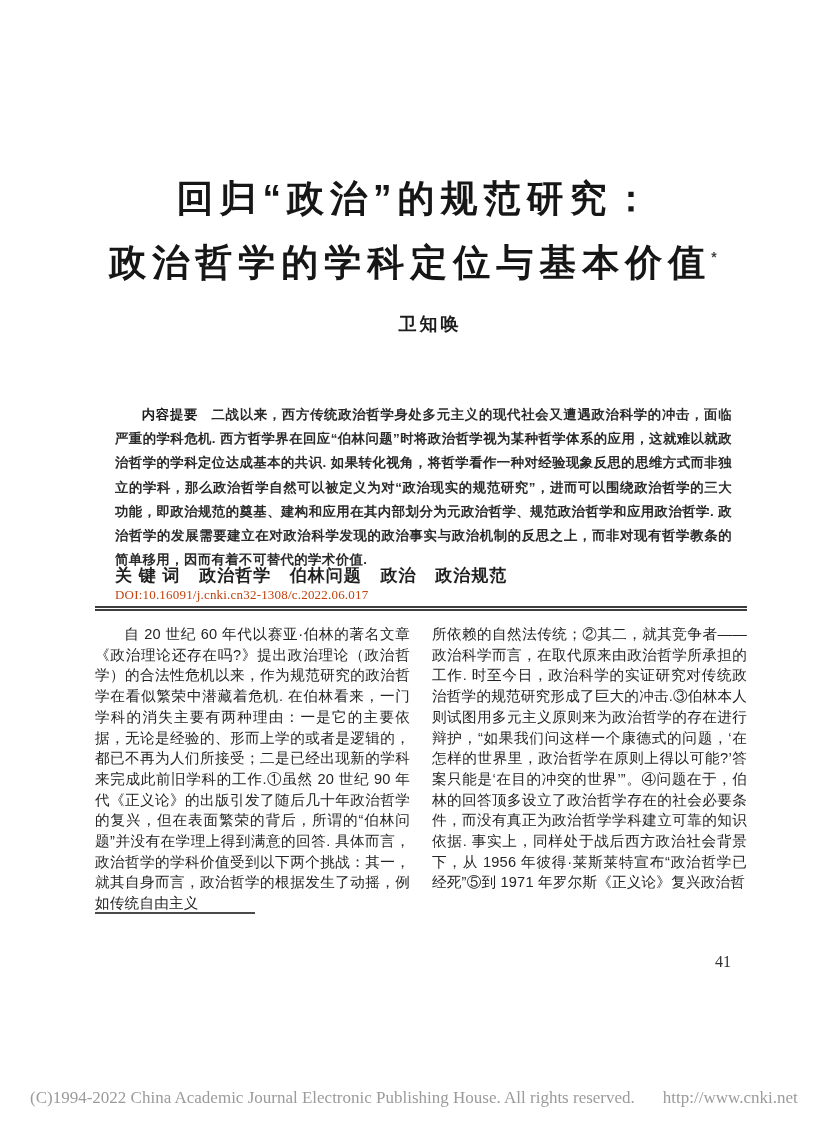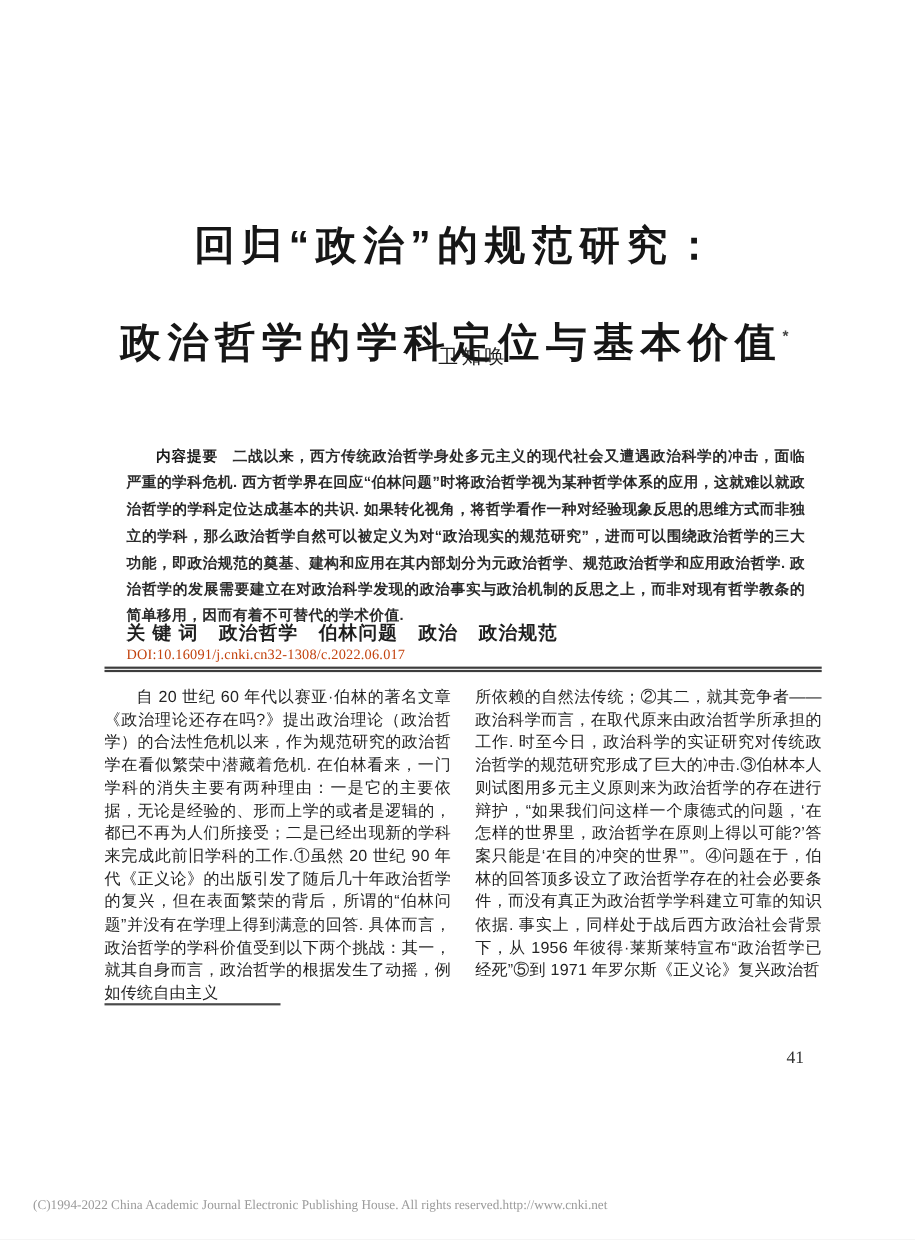--- a/index.html
+++ b/index.html
@@ -20,38 +20,37 @@
     width: 100%;
     text-align: center;
   }
   .title-line {
     display: block;
     font-size: 37px;
     font-weight: bold;
     letter-spacing: 6px;
     line-height: 58px;
     color: #161616;
-    margin-top: 24px;
   }
   .title-note {
     font-size: 14px;
     vertical-align: super;
     color: #444;
     font-weight: bold;
   }
   .author {
     position: absolute;
     top: 312px;
     left: 0;
     width: 100%;
     text-align: center;
     font-size: 18px;
     letter-spacing: 3px;
     color: #1d1d1d;
-    font-weight: 400;
+    font-weight: 700;
     padding-left: 28px;
   }
   .abstract {
     position: absolute;
     top: 403px;
     left: 115px;
     width: 617px;
     font-size: 13.4px;
     line-height: 24.2px;
     font-weight: 600;
@@ -135,22 +134,23 @@
     font-size: 16px;
     font-family: "Liberation Serif", serif;
     color: #333;
   }
   .cnki-footer {
     position: absolute;
     top: 1088px;
     left: 30px;
     width: 780px;
     display: flex;
+    gap: 28px;
     font-family: "Liberation Serif", serif;
-    font-size: 12px;
+    font-size: 17px;
     color: #9b9b9b;
     white-space: nowrap;
   }
 </style>
 </head>
 <body>
 
 <div class="sheet">
 
   <div class="title-block">

